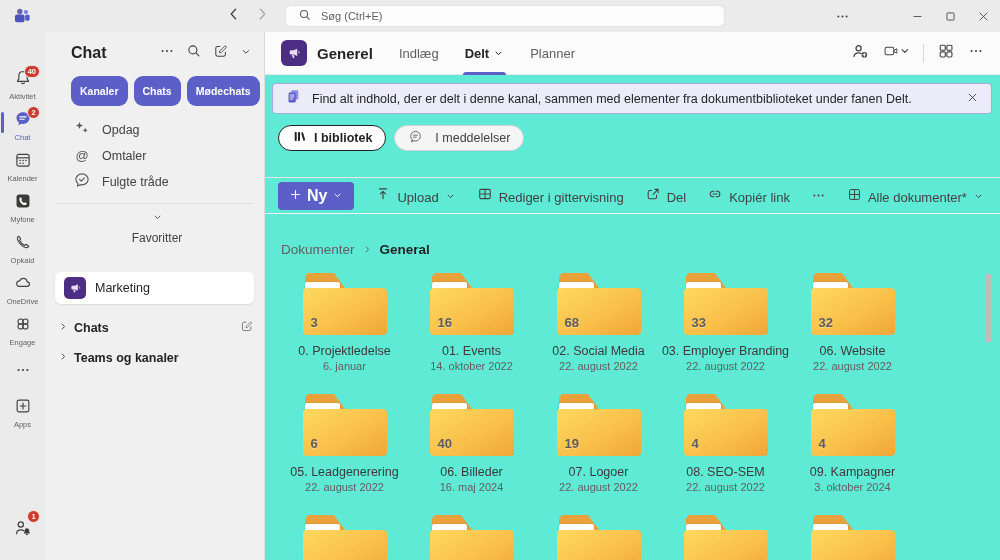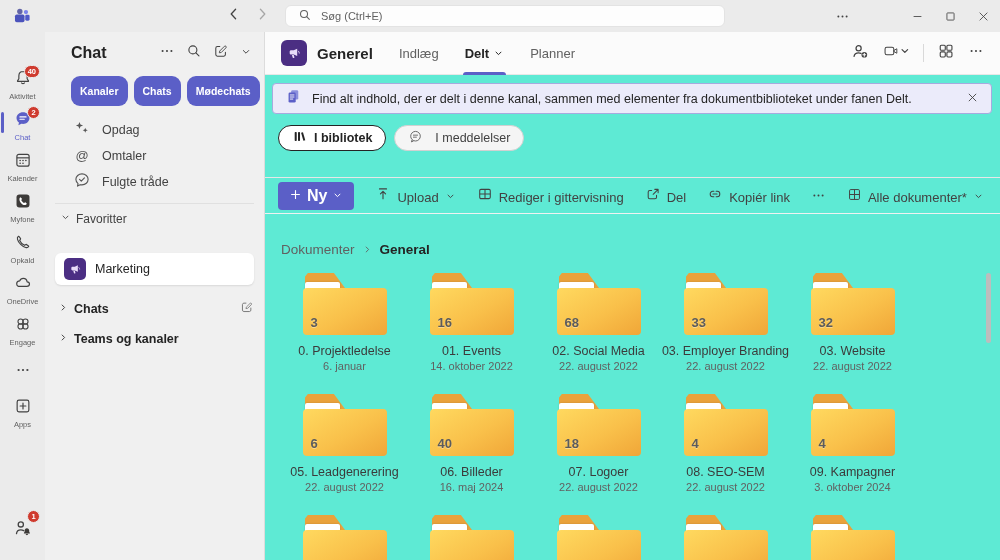--- a/index.html
+++ b/index.html
@@ -33,21 +33,21 @@
   .panel-header { display:flex; align-items:center; margin-top:11px; padding-left:16px; padding-right:2px; }
   .panel-title { font-size:16px; font-weight:700; color:#242424; flex:1; }
   .ph-icons { display:flex; align-items:center; gap:11px; }
   .pills { display:flex; gap:6px; margin-top:13px; padding-left:16px; align-items:center; }
   .pill { background:#5B5FC7; color:#fff; font-size:10.5px; font-weight:600; height:30px; padding:0 9px; border-radius:9px; display:flex; align-items:center; cursor:pointer; }
   .pills-chev { margin-left:auto; margin-right:6px; }
   .nav-list { margin-top:9px; }
   .nav-row { display:flex; align-items:center; gap:11px; padding:4px 0 4px 18px; font-size:12.5px; color:#424242; cursor:pointer; }
   .at-glyph { font-size:13px; color:#565656; width:18px; text-align:center; }
   .p-divider { height:1px; background:#E0E0E0; margin:7px 0 8px; }
-  .section-row { display:flex; align-items:center; gap:5px; font-size:12px; color:#424242; padding-left:5px; cursor:pointer; }
+  .section-row { display:flex; align-items:center; gap:5px; font-size:12px; color:#424242; padding-left:5px; cursor:pointer;flex-direction:column; }
   .fav-card { margin-top:27px; background:#fff; border-radius:6px; height:32px; display:flex; align-items:center; gap:9px; padding:0 9px; box-shadow:0 1px 2px rgba(0,0,0,0.10); cursor:pointer; }
   .fav-avatar { width:22px; height:22px; border-radius:5px; background:#4B2E83; display:flex; align-items:center; justify-content:center; flex:none; }
   .fav-label { font-size:12.5px; color:#242424; }
   .bold-row { display:flex; align-items:center; gap:5px; font-size:12.5px; font-weight:700; color:#242424; margin-top:15px; padding-left:3px; cursor:pointer; }
   .bold-row .spacer { flex:1; }
 
   
   .main { flex:1; min-width:0; background:#5eead4; display:flex; flex-direction:column; position:relative; }
   .ch-header { height:43px; flex:none; display:flex; align-items:center; padding:0 16px; border-bottom:1px solid #E7E7E7; background:#FBFBFB; }
   .ch-avatar { width:26px; height:26px; border-radius:6px; background:#4B2E83; display:flex; align-items:center; justify-content:center; flex:none; }
@@ -521,21 +521,21 @@
             <span class="fname">03. Employer Branding</span>
             <span class="fdate">22. august 2022</span>
           </div>
           <div class="tile">
             <span class="folder">
                 <span class="ftab"></span>
                 <span class="fpaper"></span>
                 <span class="fbody"></span>
                 <span class="fcount">32</span>
               </span>
-            <span class="fname">03. Website</span>
+            <span class="fname">06. Website</span>
             <span class="fdate">22. august 2022</span>
           </div>
           <div class="tile">
             <span class="folder">
                 <span class="ftab"></span>
                 <span class="fpaper"></span>
                 <span class="fbody"></span>
                 <span class="fcount">6</span>
               </span>
             <span class="fname">05. Leadgenerering</span>
@@ -549,21 +549,21 @@
                 <span class="fcount">40</span>
               </span>
             <span class="fname">06. Billeder</span>
             <span class="fdate">16. maj 2024</span>
           </div>
           <div class="tile">
             <span class="folder">
                 <span class="ftab"></span>
                 <span class="fpaper"></span>
                 <span class="fbody"></span>
-                <span class="fcount">18</span>
+                <span class="fcount">19</span>
               </span>
             <span class="fname">07. Logoer</span>
             <span class="fdate">22. august 2022</span>
           </div>
           <div class="tile">
             <span class="folder">
                 <span class="ftab"></span>
                 <span class="fpaper"></span>
                 <span class="fbody"></span>
                 <span class="fcount">4</span>

